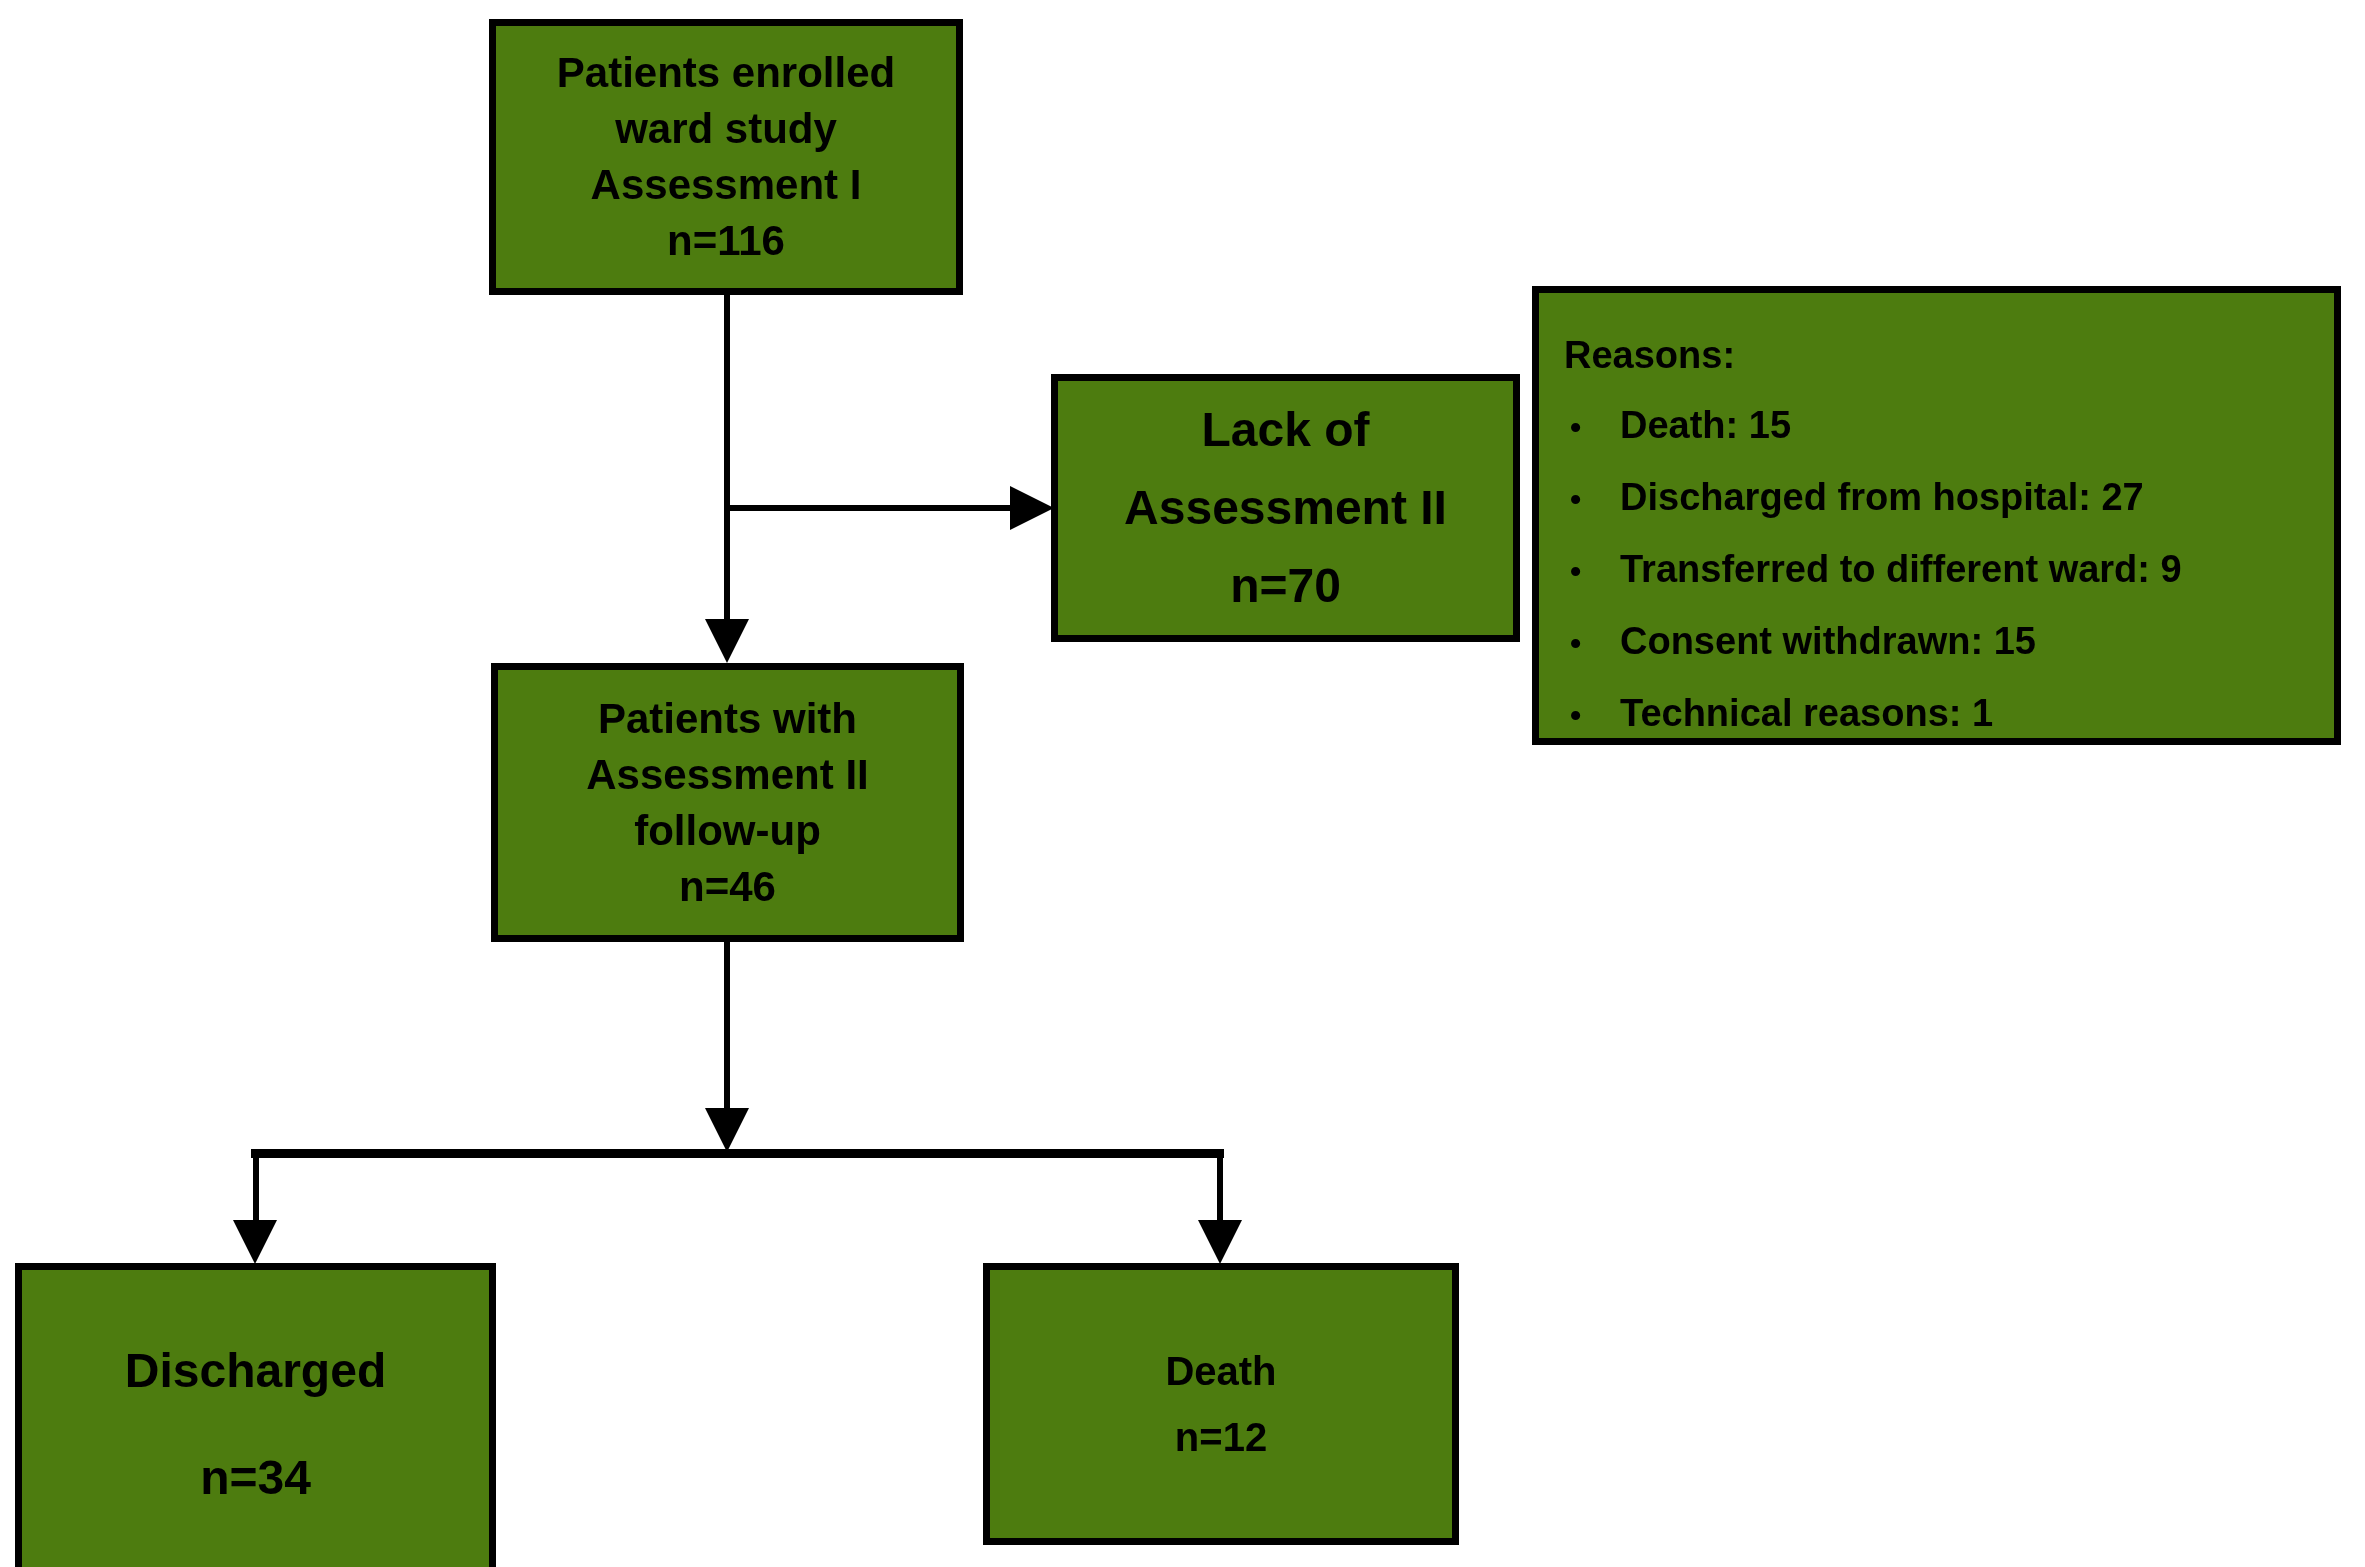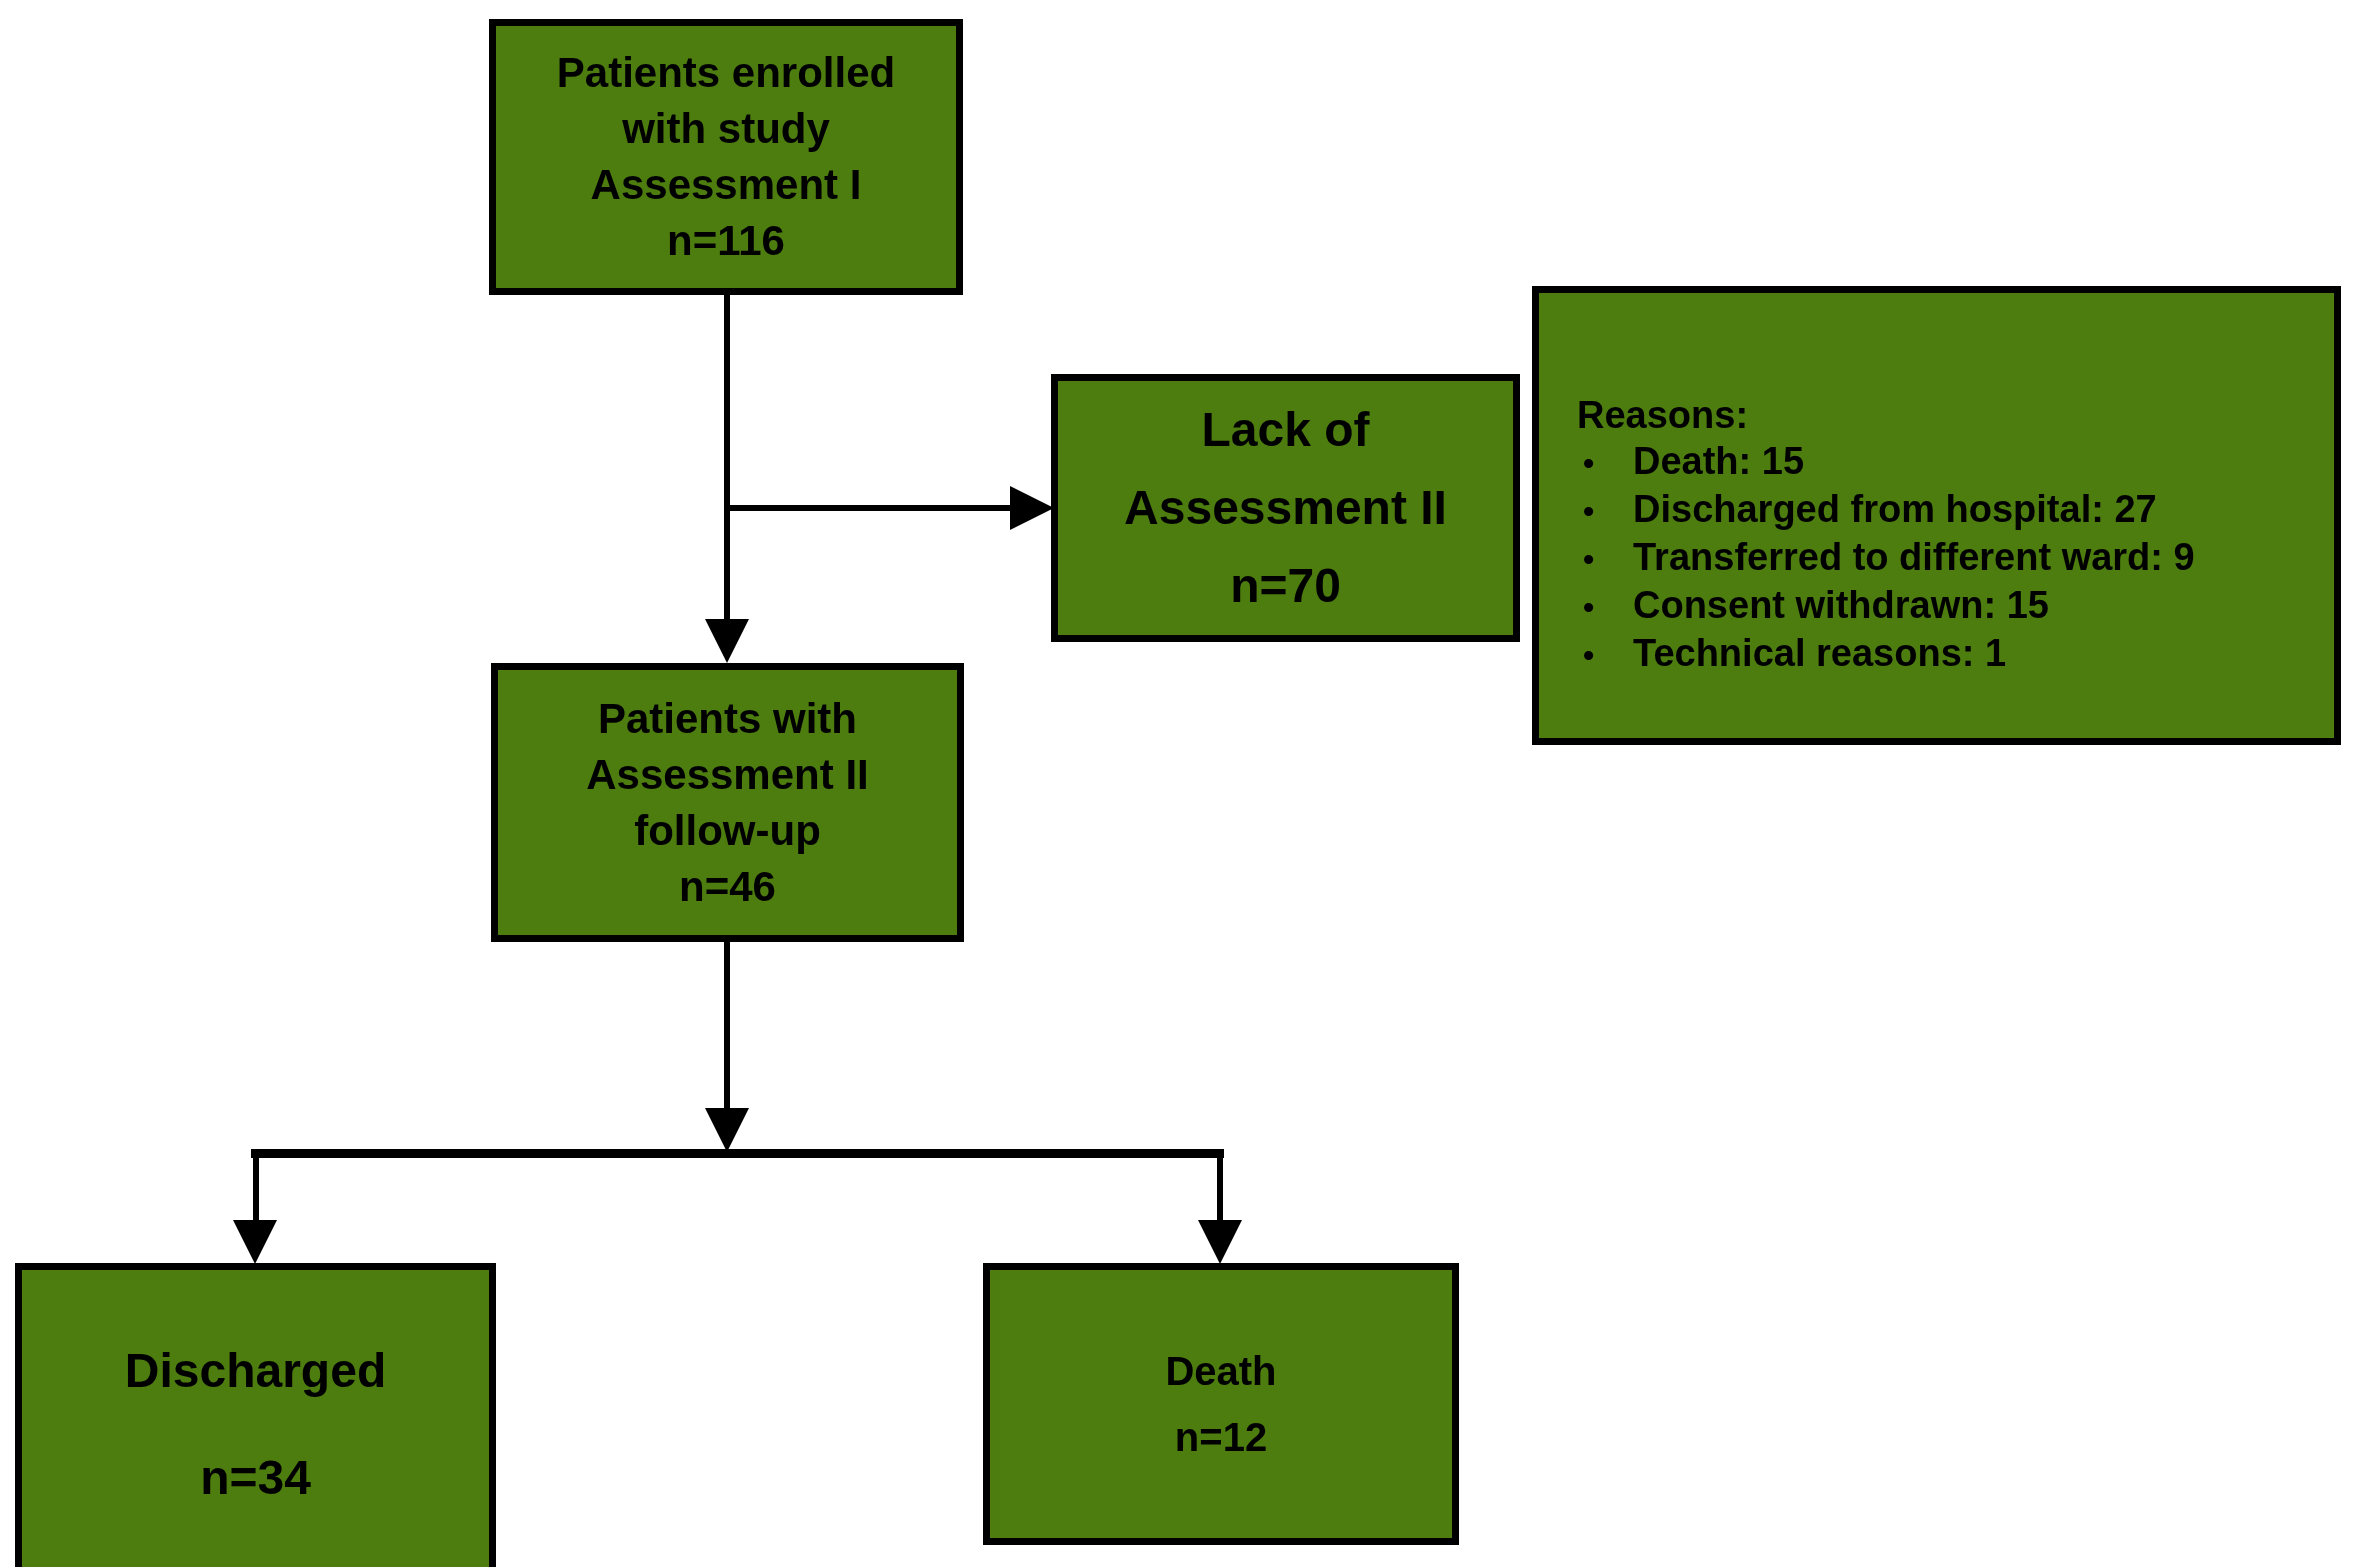--- a/index.html
+++ b/index.html
@@ -25,23 +25,23 @@
     font-weight: 700;
   }
   #box-enrolled   { left: 489px;  top: 19px;   width: 474px;  height: 276px; font-size: 42px; line-height: 56px; }
   #box-lack       { left: 1051px; top: 374px;  width: 469px;  height: 268px; font-size: 48px; line-height: 78px; }
   #box-followup   { left: 491px;  top: 663px;  width: 473px;  height: 279px; font-size: 42px; line-height: 56px; }
   #box-discharged { left: 15px;   top: 1263px; width: 481px;  height: 322px; font-size: 48px; line-height: 66px; gap: 41px; }
   #box-death      { left: 983px; top: 1263px; width: 476px;  height: 282px; font-size: 40px; line-height: 66px; }
   #box-reasons {
     left: 1532px; top: 286px; width: 809px; height: 459px;
     font-size: 38px; line-height: 46px;
-    align-items: flex-start; justify-content: center;
+    align-items: flex-start; justify-content: space-between;
     text-align: left;
-    padding: 39px 18px 0 38px;
+    padding: 39px 18px 0 25px;
   }
   .reason-heading { display: block; }
   .reason-line { display: flex; align-items: baseline; }
   .reason-bullet {
     flex: none;
     width: 56px;
     padding-left: 6px;
     font-size: 32px;
     box-sizing: border-box;
   }
@@ -82,21 +82,21 @@
   <div class="line" id="conn-v3r"></div>
 
   <div class="arrow arrow-down" id="arrow-followup"></div>
   <div class="arrow arrow-right" id="arrow-lack"></div>
   <div class="arrow arrow-down" id="arrow-tbar"></div>
   <div class="arrow arrow-down" id="arrow-discharged"></div>
   <div class="arrow arrow-down" id="arrow-death"></div>
 
   <div class="fbox" id="box-enrolled">
     <div>Patients enrolled</div>
-    <div>with study</div>
+    <div>ward study</div>
     <div>Assessment I</div>
     <div>n=116</div>
   </div>
 
   <div class="fbox" id="box-lack">
     <div>Lack of</div>
     <div>Assessment II</div>
     <div>n=70</div>
   </div>
 

